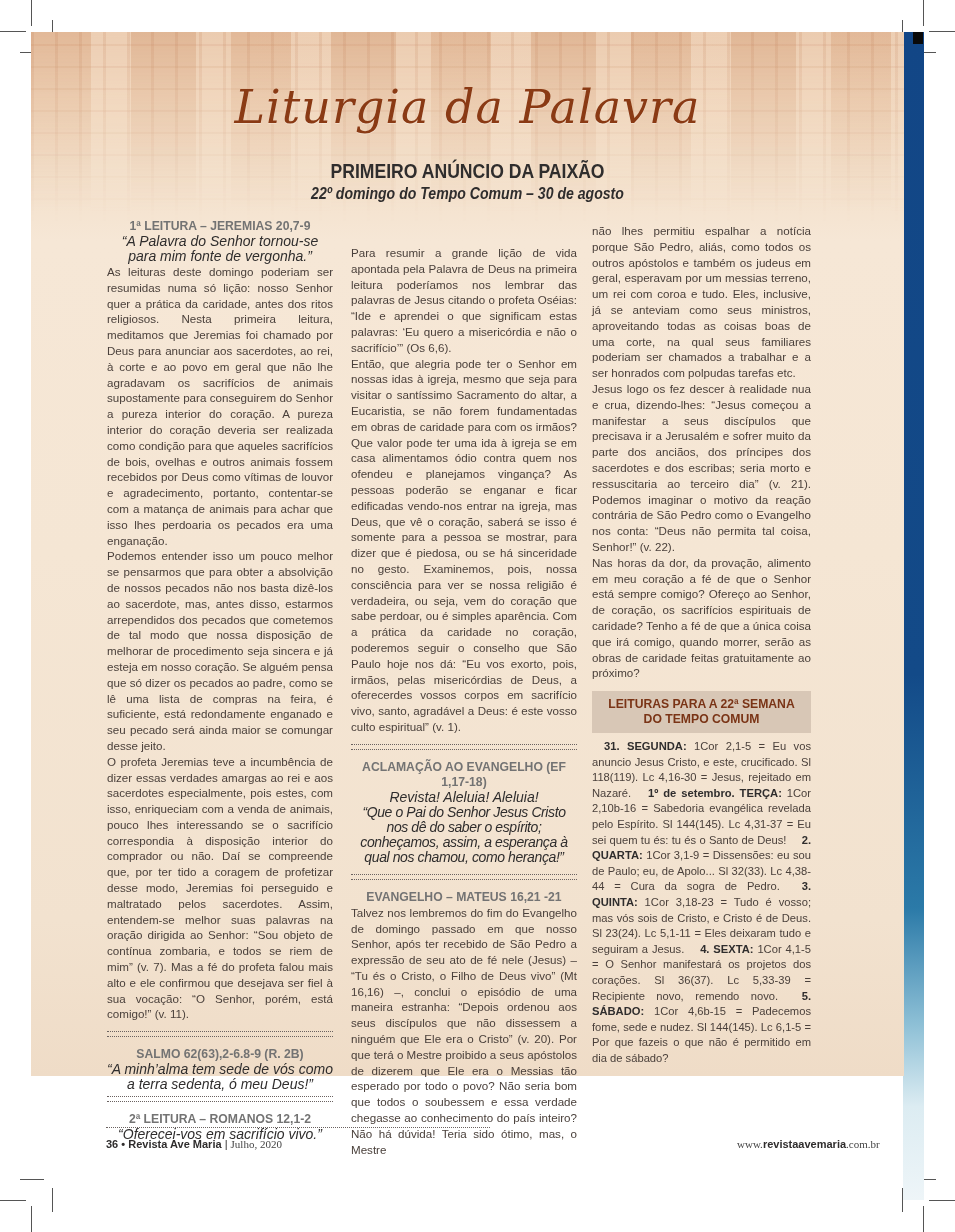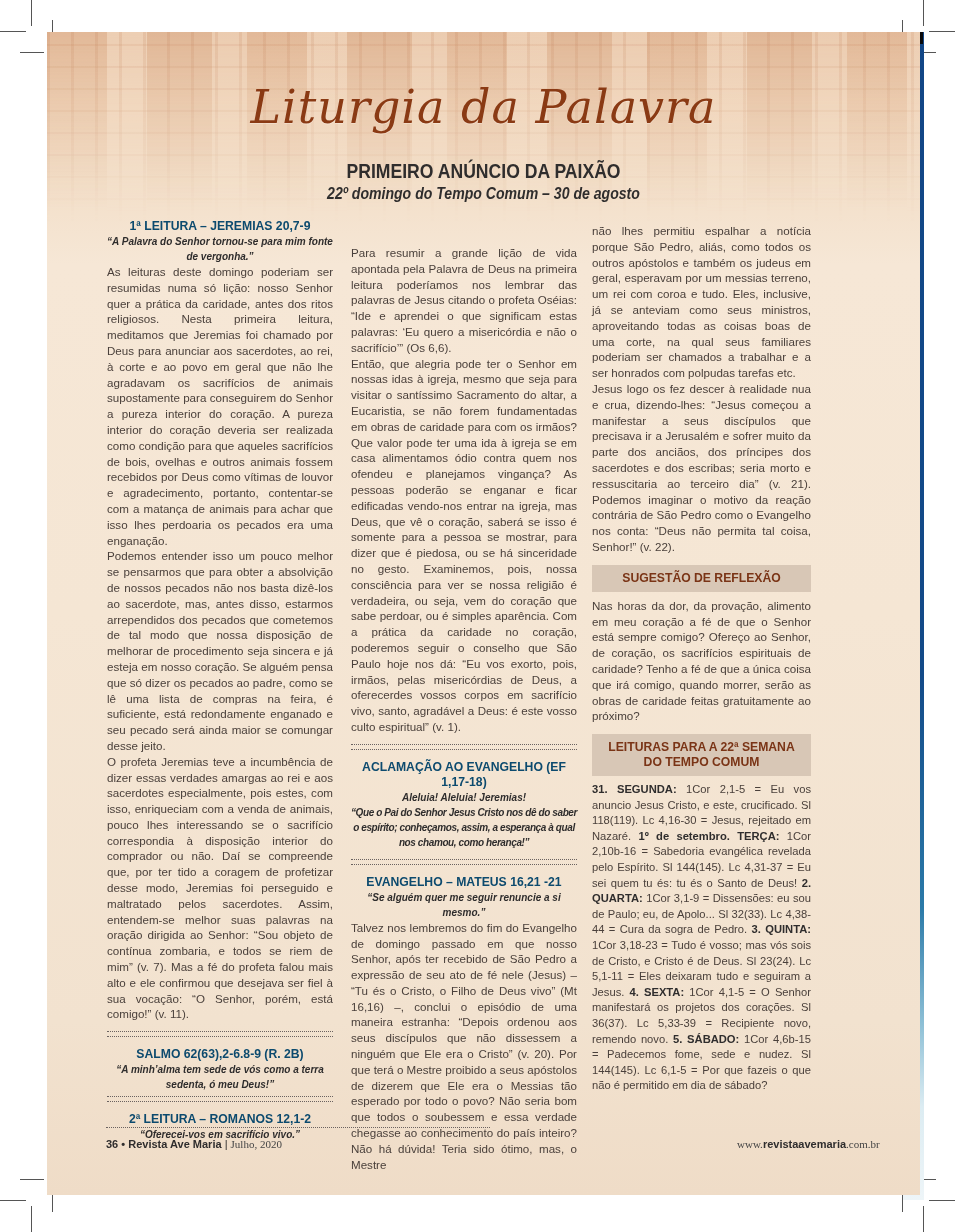--- a/index.html
+++ b/index.html
@@ -1,26 +1,25 @@
 <!DOCTYPE html>
 <html><head>
 <meta charset="utf-8">
 <style>
   * { box-sizing: border-box; margin: 0; padding: 0; }
   html, body { width: 955px; height: 1232px; background: #ffffff; overflow: hidden; }
   body { position: relative; font-family: "Liberation Sans", sans-serif; color: #3a3330; }
 
   .crop { position: absolute; background: #555; }
   .page {
-    position: absolute; left: 31px; top: 32px; width: 873px; height: 1163px;
+    position: absolute; left: 31px; top: 32px; width: 873px; height: 1044px;
     background:
       radial-gradient(ellipse at 50% 0%, rgba(255,245,230,0.0) 0%, rgba(255,245,230,0) 40%),
       linear-gradient(180deg, #e7c3a4 0%, #efd3b8 6%, #f3dfc9 13%, #f6e7d6 20%, #f5e6d4 50%, #f2e2cf 85%, #efdcc7 100%);
     overflow: hidden;
-    margin-left: 16px;
   }
   .glass {
     position: absolute; left: 0; top: 0; width: 100%; height: 190px;
     background:
       repeating-linear-gradient(90deg, rgba(190,120,80,0.18) 0 3px, transparent 3px 24px),
       repeating-linear-gradient(0deg, rgba(190,120,80,0.14) 0 2px, transparent 2px 22px);
     -webkit-mask-image: linear-gradient(180deg, rgba(0,0,0,0.9) 0%, rgba(0,0,0,0.4) 55%, rgba(0,0,0,0) 100%);
             mask-image: linear-gradient(180deg, rgba(0,0,0,0.9) 0%, rgba(0,0,0,0.4) 55%, rgba(0,0,0,0) 100%);
   }
   .glass-cols {
@@ -50,31 +49,31 @@
     font-family: "Liberation Sans", sans-serif; font-weight: bold; font-style: italic; font-size: 16px; color: #2f2d2d;
     transform: scaleX(0.88);
   }
 
   .col { position: absolute; top: 186px; font-size: 11.6px; line-height: 15.8px; color: #4a403b; }
   .col p { text-align: justify; hyphens: auto; }
   .c1 { left: 107px; width: 226px; }
   .c2 { left: 351px; width: 226px; margin-top: 28px; }
   .c3 { left: 592px; width: 219px; }
 
-  .sec-head { text-align: center; font-weight: bold; font-size: 12.2px; line-height: 15px; color: #0c4a6e; }
-  .sec-quote { text-align: center; font-weight: bold; font-style: italic; font-size: 10px; line-height: 15px; color: #2f2d2d; }
+  .sec-head { text-align: center; font-weight: bold; font-size: 12.2px; line-height: 15px; color: #737373; }
+  .sec-quote { text-align: center; font-weight: normal; font-style: italic; font-size: 14px; line-height: 15px; color: #2f2d2d; }
   .sep { height: 6px; margin: 8px 0 10px; border-top: 1px dotted #6a6260; border-bottom: 1px dotted #6a6260; }
   .sep-wide { margin: 9px 0 10px; }
 
   .box-head {
     background: #d8c7b6; color: #7a3416; font-weight: bold; text-align: center;
     font-size: 12.2px; line-height: 15px; padding: 6px 4px; margin: 10px 0 6px;
   }
   .week p { font-size: 11.2px; line-height: 15.6px; }
-  .week b { color: #2f2d2d; }
+  .week b { color: #2f2d2d; margin-left: 12px; }
 
   .footer-rule { position: absolute; left: 106px; top: 1127px; width: 384px; border-top: 1px dotted #6a6260; }
   .footer-left { position: absolute; left: 106px; top: 1138px; font-size: 11px; color: #2f2d2d; text-align: right; }
   .footer-left .mag { font-weight: bold; }
   .footer-left .date { font-family: "Liberation Serif", serif; color: #444; }
   .footer-right { position: absolute; left: 689px; top: 1138px; font-family: "Liberation Serif", serif; font-size: 11px; color: #444; margin-left: 48px; }
   .footer-right b { font-family: "Liberation Sans", sans-serif; font-weight: bold; color: #2f2d2d; }
 </style>
 </head>
 <body>
@@ -120,33 +119,31 @@
   <div class="sep" style="margin-top:4px;"></div>
   <div class="sec-head">2ª LEITURA – ROMANOS 12,1-2</div>
   <div class="sec-quote">“Oferecei-vos em sacrifício vivo.”</div>
 </div>
 
 <div class="col c2" style="top:217px;">
   <p>Para resumir a grande lição de vida apontada pela Palavra de Deus na primeira leitura poderíamos nos lembrar das palavras de Jesus citando o profeta Oséias: “Ide e aprendei o que significam estas palavras: ‘Eu quero a misericórdia e não o sacrifício’” (Os 6,6).</p>
   <p>Então, que alegria pode ter o Senhor em nossas idas à igreja, mesmo que seja para visitar o santíssimo Sacramento do altar, a Eucaristia, se não forem fundamentadas em obras de caridade para com os irmãos? Que valor pode ter uma ida à igreja se em casa alimentamos ódio contra quem nos ofendeu e planejamos vingança? As pessoas poderão se enganar e ficar edificadas vendo-nos entrar na igreja, mas Deus, que vê o coração, saberá se isso é somente para a pessoa se mostrar, para dizer que é piedosa, ou se há sinceridade no gesto. Examinemos, pois, nossa consciência para ver se nossa religião é verdadeira, ou seja, vem do coração que sabe perdoar, ou é simples aparência. Com a prática da caridade no coração, poderemos seguir o conselho que São Paulo hoje nos dá: “Eu vos exorto, pois, irmãos, pelas misericórdias de Deus, a oferecerdes vossos corpos em sacrifício vivo, santo, agradável a Deus: é este vosso culto espiritual” (v. 1).</p>
   <div class="sep sep-wide"></div>
   <div class="sec-head">ACLAMAÇÃO AO EVANGELHO (EF 1,17-18)</div>
-  <div class="sec-quote">Aleluia! Aleluia! Jeremias!</div>
+  <div class="sec-quote">Revista! Aleluia! Aleluia!</div>
   <div class="sec-quote" style="letter-spacing:-0.4px;">“Que o Pai do Senhor Jesus Cristo nos dê do saber o espírito; conheçamos, assim, a esperança à qual nos chamou, como herança!”</div>
   <div class="sep sep-wide"></div>
   <div class="sec-head">EVANGELHO – MATEUS 16,21 -21</div>
-  <div class="sec-quote">“Se alguém quer me seguir renuncie a si mesmo.”</div>
   <p>Talvez nos lembremos do fim do Evangelho de domingo passado em que nosso Senhor, após ter recebido de São Pedro a expressão de seu ato de fé nele (Jesus) – “Tu és o Cristo, o Filho de Deus vivo” (Mt 16,16) –, conclui o episódio de uma maneira estranha: “Depois ordenou aos seus discípulos que não dissessem a ninguém que Ele era o Cristo” (v. 20). Por que terá o Mestre proibido a seus apóstolos de dizerem que Ele era o Messias tão esperado por todo o povo? Não seria bom que todos o soubessem e essa verdade chegasse ao conhecimento do país inteiro? Não há dúvida! Teria sido ótimo, mas, o Mestre</p>
 </div>
 
 <div class="col c3" style="top:223px;">
   <p>não lhes permitiu espalhar a notícia porque São Pedro, aliás, como todos os outros apóstolos e também os judeus em geral, esperavam por um messias terreno, um rei com coroa e tudo. Eles, inclusive, já se anteviam como seus ministros, aproveitando todas as coisas boas de uma corte, na qual seus familiares poderiam ser chamados a trabalhar e a ser honrados com polpudas tarefas etc.</p>
   <p>Jesus logo os fez descer à realidade nua e crua, dizendo-lhes: “Jesus começou a manifestar a seus discípulos que precisava ir a Jerusalém e sofrer muito da parte dos anciãos, dos príncipes dos sacerdotes e dos escribas; seria morto e ressuscitaria ao terceiro dia” (v. 21). Podemos imaginar o motivo da reação contrária de São Pedro como o Evangelho nos conta: “Deus não permita tal coisa, Senhor!” (v. 22).</p>
 
-  <div class="box-head">SUGESTÃO DE REFLEXÃO</div>
   <p>Nas horas da dor, da provação, alimento em meu coração a fé de que o Senhor está sempre comigo? Ofereço ao Senhor, de coração, os sacrifícios espirituais de caridade? Tenho a fé de que a única coisa que irá comigo, quando morrer, serão as obras de caridade feitas gratuitamente ao próximo?</p>
 
   <div class="box-head">
     <div>LEITURAS PARA A 22ª SEMANA</div>
     <div>DO TEMPO COMUM</div>
   </div>
   <div class="week">
     <p>
       <b>31. SEGUNDA:</b><span> 1Cor 2,1-5 = Eu vos anuncio Jesus Cristo, e este, crucificado. Sl 118(119). Lc 4,16-30 = Jesus, rejeitado em Nazaré. </span><b>1º de setembro. TERÇA:</b><span> 1Cor 2,10b-16 = Sabedoria evangélica revelada pelo Espírito. Sl 144(145). Lc 4,31-37 = Eu sei quem tu és: tu és o Santo de Deus! </span><b>2. QUARTA:</b><span> 1Cor 3,1-9 = Dissensões: eu sou de Paulo; eu, de Apolo... Sl 32(33). Lc 4,38-44 = Cura da sogra de Pedro. </span><b>3. QUINTA:</b><span> 1Cor 3,18-23 = Tudo é vosso; mas vós sois de Cristo, e Cristo é de Deus. Sl 23(24). Lc 5,1-11 = Eles deixaram tudo e seguiram a Jesus. </span><b>4. SEXTA:</b><span> 1Cor 4,1-5 = O Senhor manifestará os projetos dos corações. Sl 36(37). Lc 5,33-39 = Recipiente novo, remendo novo. </span><b>5. SÁBADO:</b><span> 1Cor 4,6b-15 = Padecemos fome, sede e nudez. Sl 144(145). Lc 6,1-5 = Por que fazeis o que não é permitido em dia de sábado?</span>
     </p>

